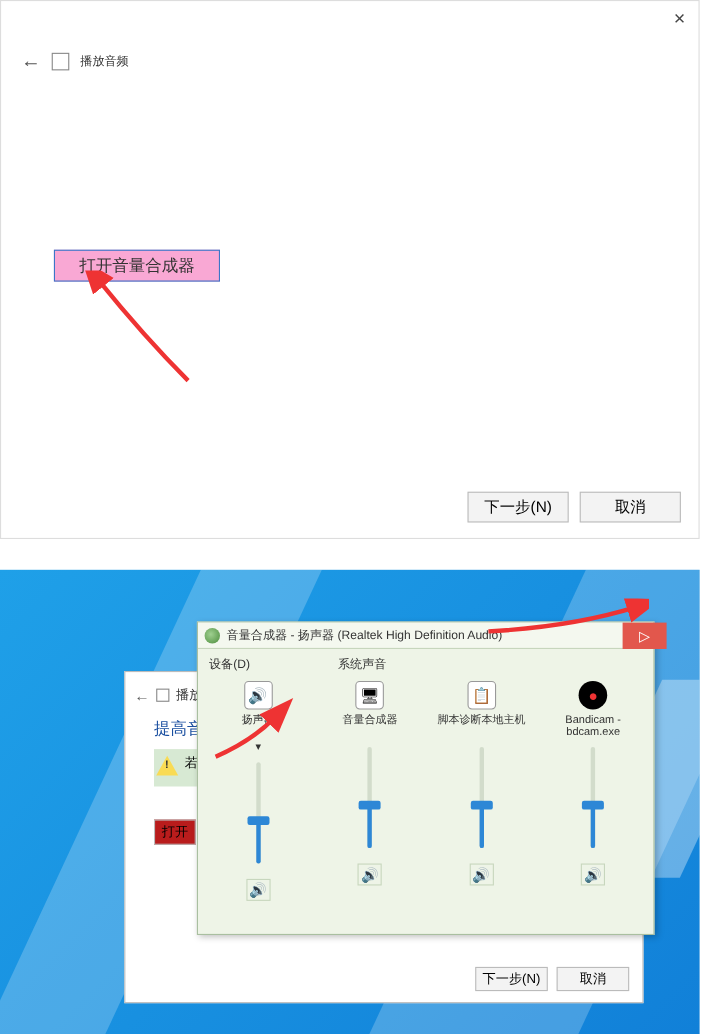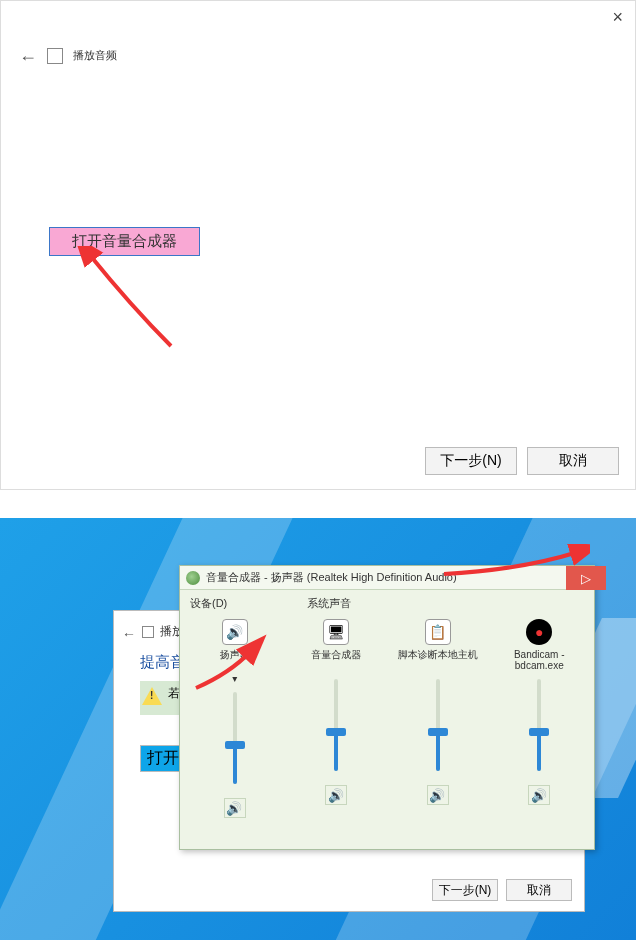--- a/index.html
+++ b/index.html
@@ -41,21 +41,21 @@
   .wiz-back { position: absolute; left: 113px; top: 92px; width: 472px; height: 302px; background: #fff; border: 1px solid #bbb; }
   .wiz-hdr { position: absolute; top: 12px; left: 8px; display: flex; align-items: center; gap: 6px; }
   .wiz-hdr .back-arrow { font-size: 14px; color: #555; }
   .wiz-hdr .page-icon { width: 12px; height: 12px; }
   .wiz-hdr .wiz-crumb { font-size: 12px; color: #333; }
   .wiz-title { position: absolute; top: 42px; left: 26px; font-size: 15px; color: #1a4fa0; text-align: center; }
   .wiz-tip { position: absolute; top: 70px; left: 26px; width: 55px; height: 34px; background: #d7e9d3; }
   .wiz-tip .tip-tri { left: 2px; top: 6px; border-left-width: 10px; border-right-width: 10px; border-bottom-width: 18px; }
   .wiz-tip .tip-exc { left: 10px; top: 9px; font-size: 10px; }
   .wiz-tip .tt { position: absolute; left: 28px; top: 4px; font-size: 12px; }
-  .wiz-open { position: absolute; top: 134px; left: 26px; background: #0ea5e9; border: 1px solid #bbb; font-size: 16px; padding: 2px 6px; text-align: right; }
+  .wiz-open { position: absolute; top: 134px; left: 26px; background: #b91c1c; border: 1px solid #bbb; font-size: 12px; padding: 2px 6px; text-align: right; }
   .wiz-ftr { position: absolute; bottom: 10px; right: 12px; display: flex; gap: 8px; }
   .wiz-ftr button { width: 66px; height: 22px; font-size: 12px; background: #f3f3f3; border: 1px solid #bbb; cursor: pointer; }
 
   .mixer { position: absolute; left: 179px; top: 47px; width: 416px; height: 285px; background: #eef4e7; border: 1px solid #a9bfa0; box-shadow: 2px 2px 6px rgba(0,0,0,0.25); }
   .mixer-titlebar { height: 24px; border-bottom: 1px solid #c7d6bd; display: flex; align-items: center; padding: 0 6px; background: #f4f8ef; }
   .mixer-ico { width: 14px; height: 14px; border-radius: 50%; background: radial-gradient(circle at 40% 40%, #9fd090, #4c8c3c); margin-right: 6px; }
   .mixer-title { font-size: 11px; color: #333; white-space: nowrap; overflow: hidden; text-overflow: ellipsis; }
   .mixer-close { position: absolute; top: 0; right: -12px; width: 40px; height: 24px; background: #e2574c; color: #fff; display: flex; align-items: center; justify-content: center; font-size: 13px; cursor: pointer; }
   .mixer-sections { display: flex; font-size: 11px; color: #333; padding: 6px 10px 2px; gap: 80px; align-items: center; }
   .mixer-body { display: flex; justify-content: space-around; padding: 6px 4px 10px; }

